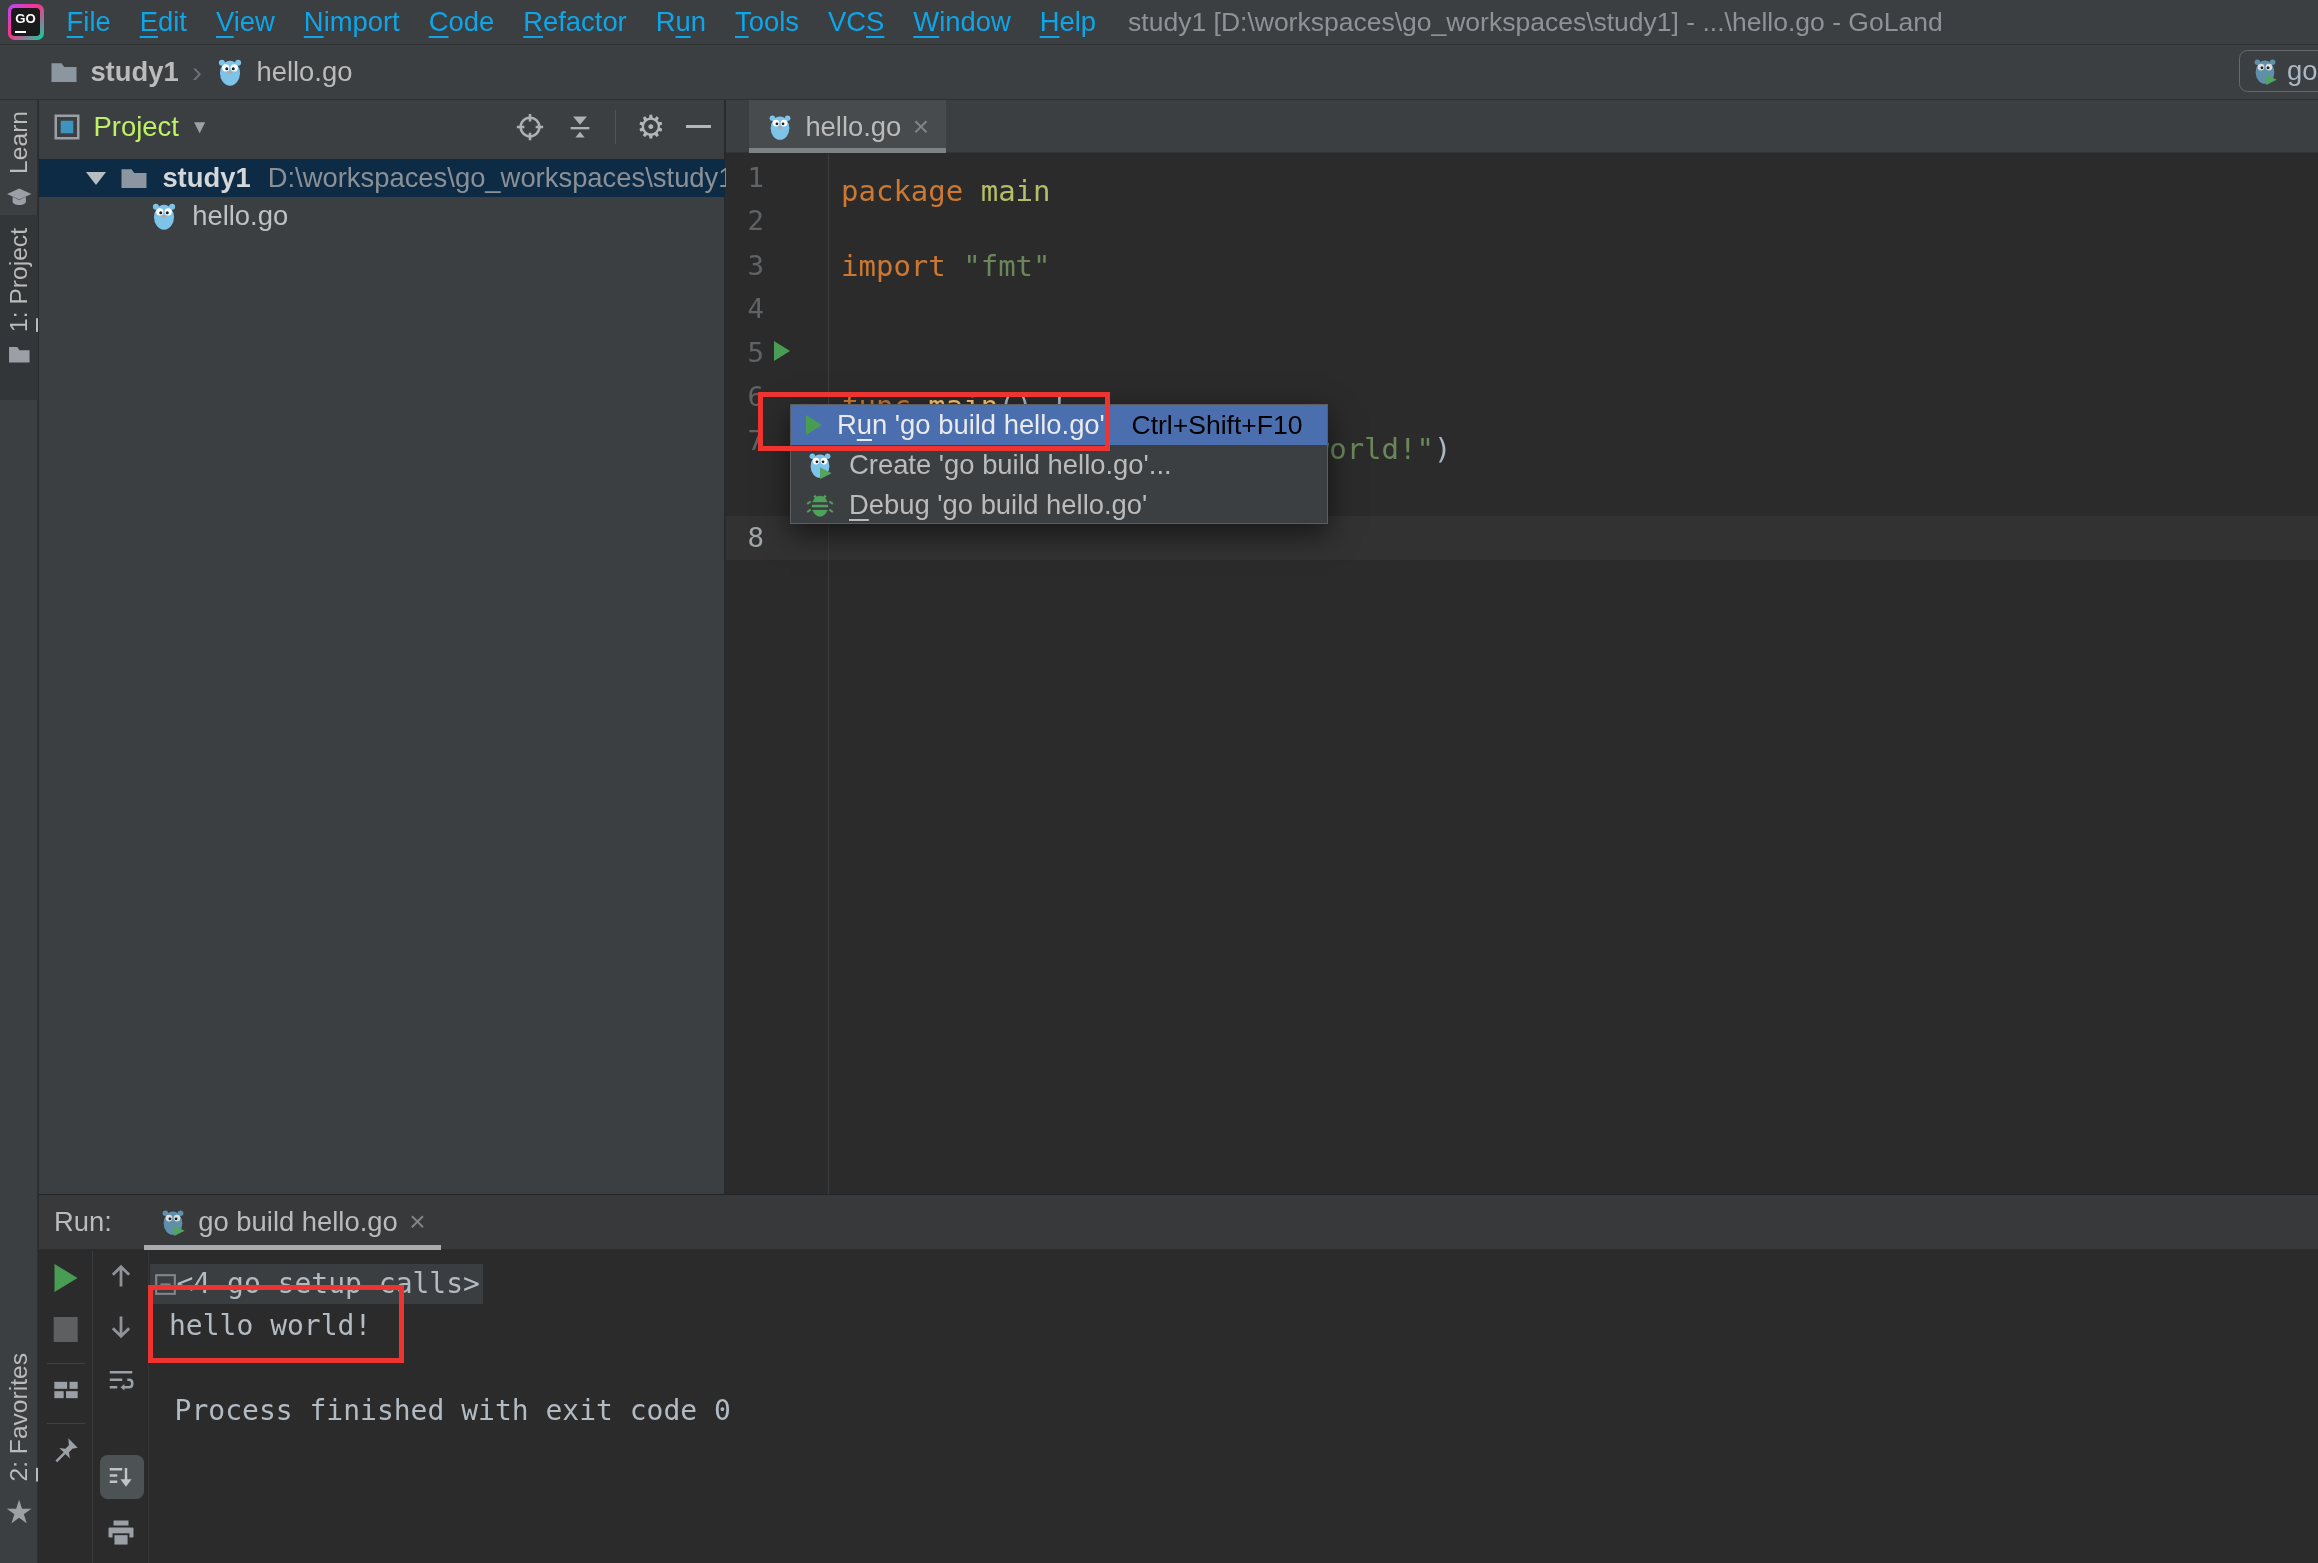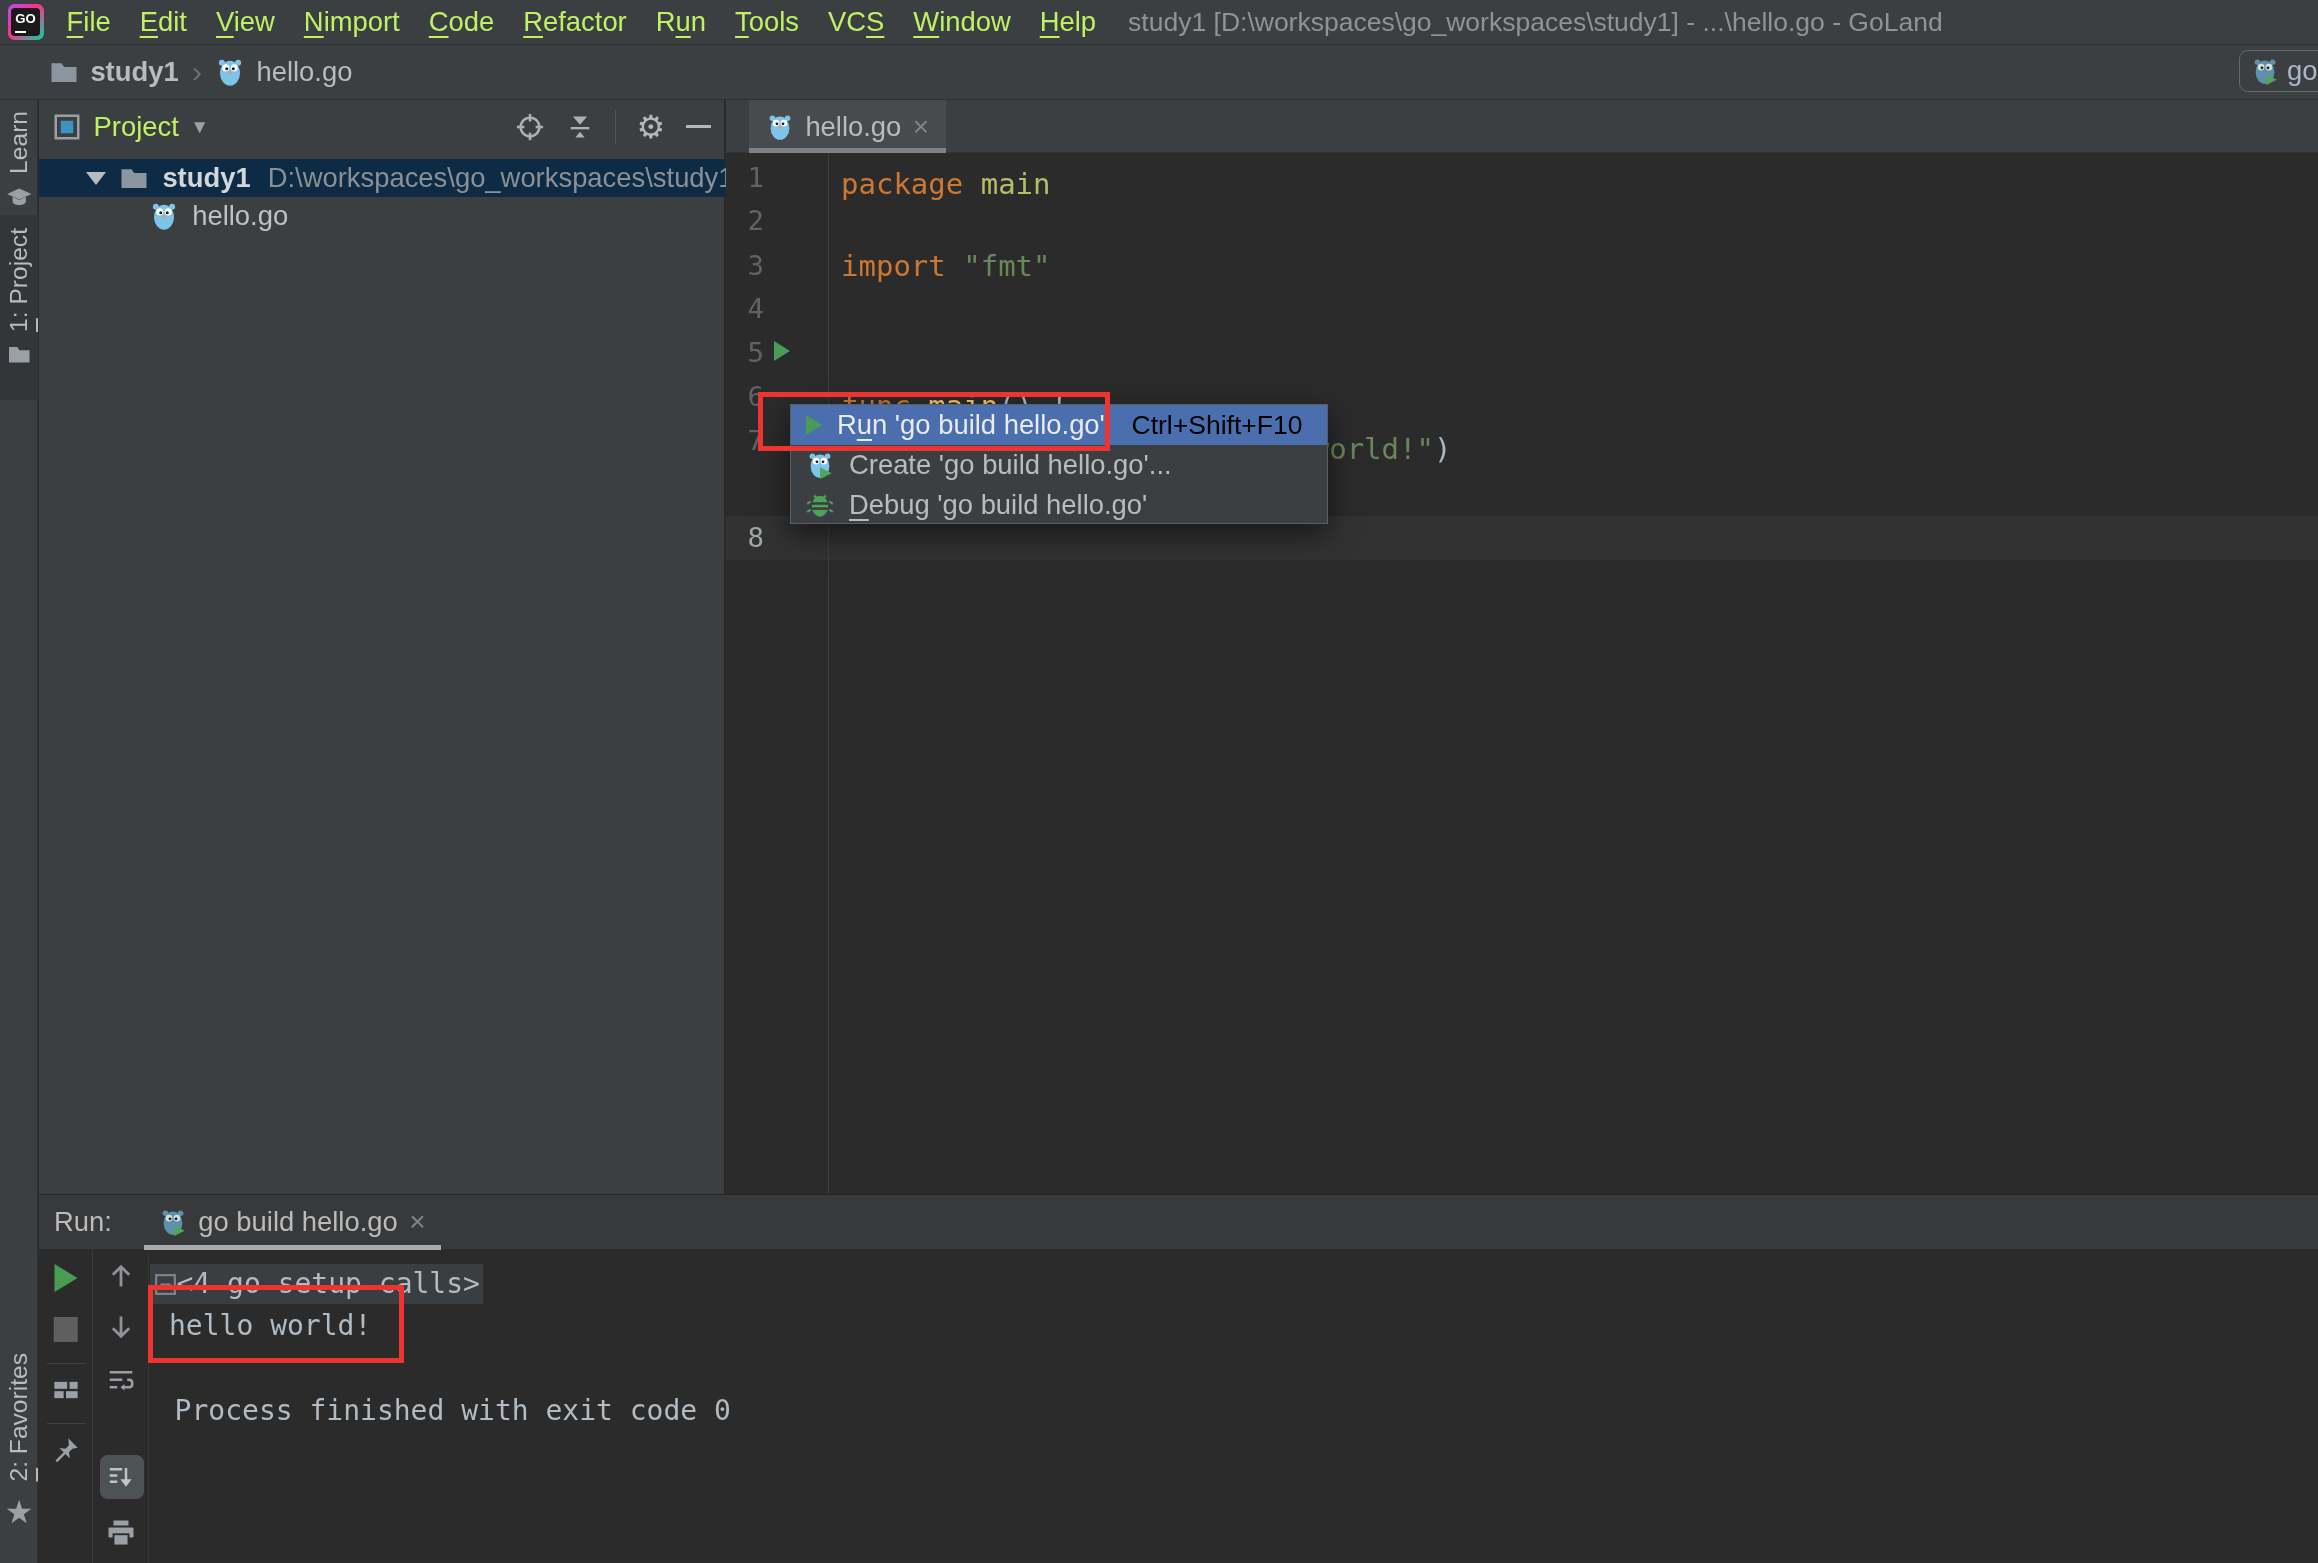--- a/index.html
+++ b/index.html
@@ -10,21 +10,21 @@
 
   
   #menubar { position:absolute; left:0; top:0; width:2319px; height:45px;
              background:#3c3f41; border-bottom:0.9px solid #303335; display:flex; align-items:center; }
   #logo { width:36px; height:36px; margin-left:7.6px; border-radius:6.6px;
           background:linear-gradient(135deg,#b74af7 0%,#ff318c 45%,#00d8a0 100%);
           position:relative; }
   #logo .ic { position:absolute; inset:3.8px; background:#1a1a1a; border-radius:3.8px;
               color:#fff; font-weight:bold; font-size:13.2px; padding:2.8px 0 0 3.8px; letter-spacing:0; }
   #logo .bar { position:absolute; left:7.6px; bottom:6.6px; width:10.4px; height:2.8px; background:#fff; }
-  #menu-items { display:flex; gap:29px; margin-left:23px; font-size:27.4px; color:#bef264; }
+  #menu-items { display:flex; gap:29px; margin-left:23px; font-size:27.4px; color:#0ea5e9; }
   #menu-items > div { cursor:default; }
   #window-title { margin-left:32px; font-size:26.5px; color:#8f9397; white-space:nowrap; }
 
   
   #navbar { position:absolute; left:0; top:45px; width:2319px; height:55px;
             background:#3c3f41; border-bottom:0.9px solid #2e3133; display:flex; align-items:center; }
   #navbar .crumb { font-size:27.4px; color:#bbbbbb; }
   #navbar .sep { color:#6b7176; font-size:30px; margin:0 13.2px; }
   #run-widget { position:absolute; left:2239px; top:4.7px; width:114px; height:42px;
                 border:1.9px solid #666a6c; border-radius:8.5px; display:flex; align-items:center;
@@ -293,21 +293,21 @@
     <div class="gut-num" style="top:45px">2</div>
     <div class="gut-num" style="top:90px">3</div>
     <div class="gut-num" style="top:133px">4</div>
     <div class="gut-num" style="top:177px">5</div>
     <div class="gut-num" style="top:221px">6</div>
     <div class="gut-num" style="top:265px">7</div>
     <div class="gut-num" style="top:362px; color:#a1a6a9">8</div>
 
     <div id="gutter-run"></div>
 
-    <div class="code-line" style="top:8px"><span class="tok-kw">package</span><span class="tok-pl"> </span><span class="tok-pkg">main</span></div>
+    <div class="code-line" style="top:15px"><span class="tok-kw">package</span><span class="tok-pl"> </span><span class="tok-pkg">main</span></div>
     <div class="code-line" style="top:90px"><span class="tok-kw">import</span><span class="tok-pl"> </span><span class="tok-str">"fmt"</span></div>
     <div class="code-line" style="top:230px"><span class="tok-kw">func </span><span class="tok-fn">main</span><span class="tok-pl">() {</span></div>
     <div class="code-line" style="top:273px; left:254px"><span class="tok-pl">fmt.Println(</span><span class="tok-str">"hello world!"</span><span class="tok-pl">)</span></div>
     <div class="code-line" style="top:318px"><span class="tok-pl">}</span></div>
 
     <div id="ctx-menu">
       <div class="ctx-item hl">
         <span class="play-tri"></span>
         <span><span>R</span><span class="mn">u</span><span>n 'go build hello.go'</span></span>
         <span class="shortcut">Ctrl+Shift+F10</span>

